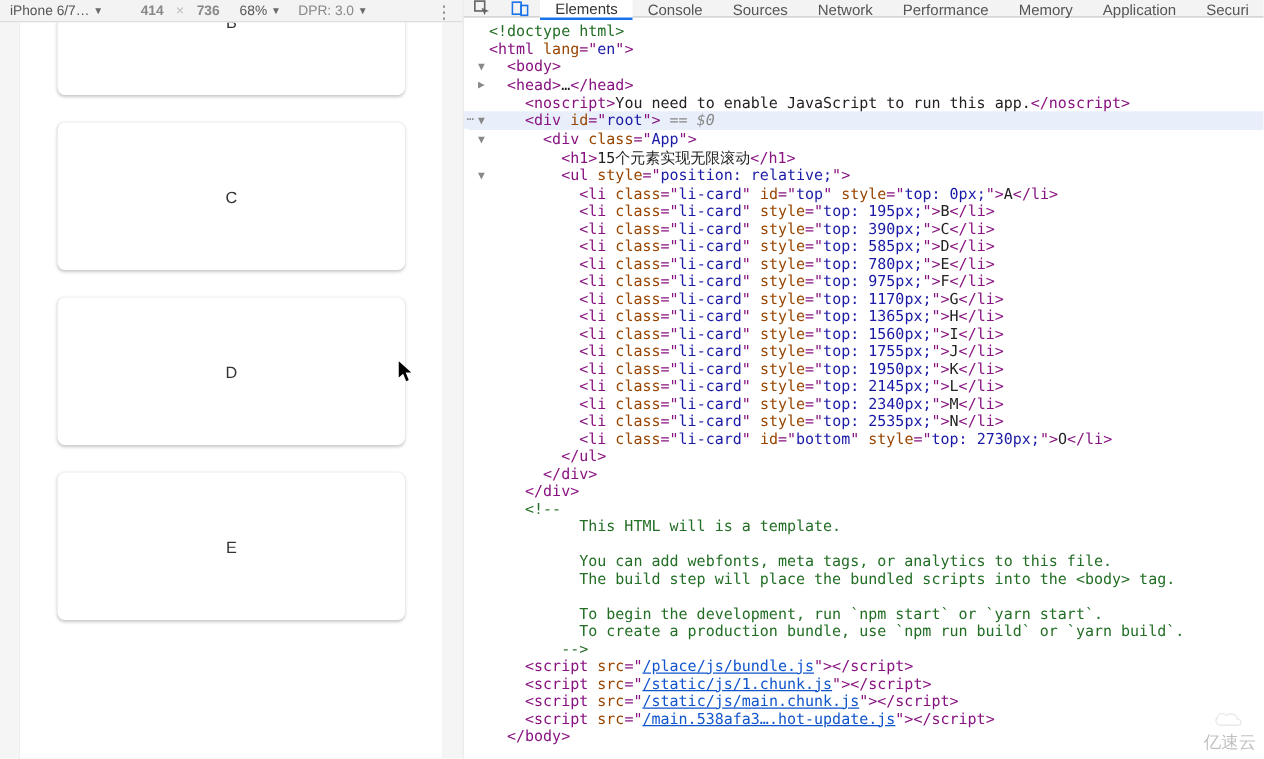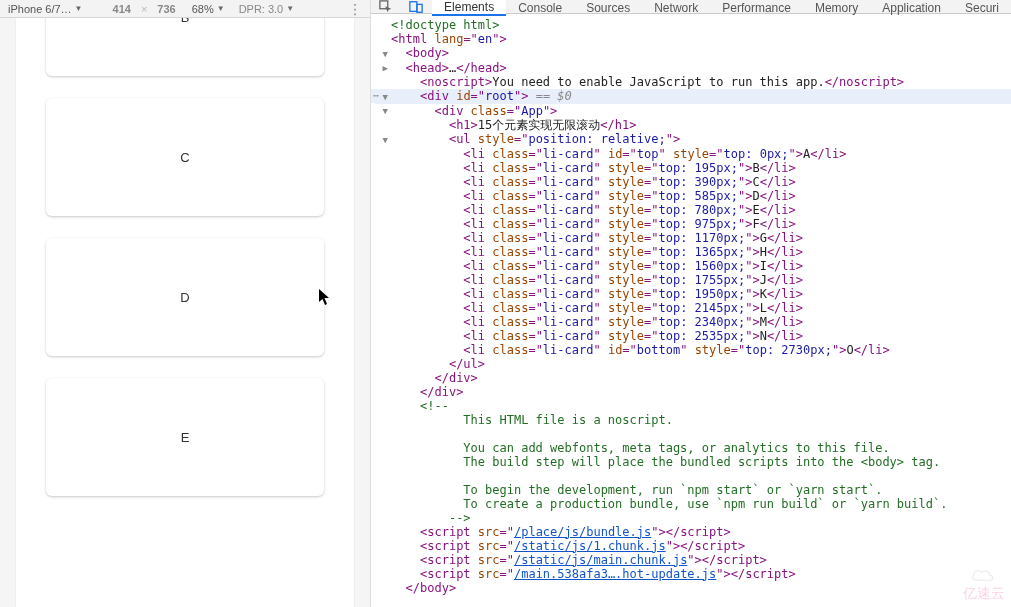--- a/index.html
+++ b/index.html
@@ -35,21 +35,21 @@
   .line.hl { background: #e8effb; }
   .gutter-dots { position: absolute; left: 0; font-size: 10px; color: #888; background: #e8effb; padding: 0 2px;}
   .p  { color: #881280; } 
   .an { color: #994500; } 
   .av { color: #1a1aa6; } 
   .t  { color: #222; }    
   .c  { color: #236e25; }
   .sel { color: #888; font-style: italic; }
   .link { color: #1155cc; text-decoration: underline; }
   
-  .watermark { position: absolute; right: 6px; bottom: 4px; display: flex; align-items: center; gap: 0; opacity: 0.25; color: #ec4899; font-size: 14px; flex-direction: column; }
+  .watermark { position: absolute; right: 6px; bottom: 4px; display: flex; align-items: center; gap: 0; opacity: 0.25; color: #000000; font-size: 14px; flex-direction: column; }
   .watermark svg { width: 28px; height: 18px; }
 </style>
 </head>
 <body>
 
 <div class="root">
 
   <div class="left-pane">
     <div class="device-toolbar">
       <span class="device-select">
@@ -134,21 +134,21 @@
         <div class="line"><span class="arr"></span>          <span class="p">&lt;li</span> <span class="an">class</span><span class="p">="</span><span class="av">li-card</span><span class="p">"</span> <span class="an">style</span><span class="p">="</span><span class="av">top: 1755px;</span><span class="p">"</span><span class="p">&gt;</span><span class="t">J</span><span class="p">&lt;/li&gt;</span></div>
         <div class="line"><span class="arr"></span>          <span class="p">&lt;li</span> <span class="an">class</span><span class="p">="</span><span class="av">li-card</span><span class="p">"</span> <span class="an">style</span><span class="p">="</span><span class="av">top: 1950px;</span><span class="p">"</span><span class="p">&gt;</span><span class="t">K</span><span class="p">&lt;/li&gt;</span></div>
         <div class="line"><span class="arr"></span>          <span class="p">&lt;li</span> <span class="an">class</span><span class="p">="</span><span class="av">li-card</span><span class="p">"</span> <span class="an">style</span><span class="p">="</span><span class="av">top: 2145px;</span><span class="p">"</span><span class="p">&gt;</span><span class="t">L</span><span class="p">&lt;/li&gt;</span></div>
         <div class="line"><span class="arr"></span>          <span class="p">&lt;li</span> <span class="an">class</span><span class="p">="</span><span class="av">li-card</span><span class="p">"</span> <span class="an">style</span><span class="p">="</span><span class="av">top: 2340px;</span><span class="p">"</span><span class="p">&gt;</span><span class="t">M</span><span class="p">&lt;/li&gt;</span></div>
         <div class="line"><span class="arr"></span>          <span class="p">&lt;li</span> <span class="an">class</span><span class="p">="</span><span class="av">li-card</span><span class="p">"</span> <span class="an">style</span><span class="p">="</span><span class="av">top: 2535px;</span><span class="p">"</span><span class="p">&gt;</span><span class="t">N</span><span class="p">&lt;/li&gt;</span></div>
         <div class="line"><span class="arr"></span>          <span class="p">&lt;li</span> <span class="an">class</span><span class="p">="</span><span class="av">li-card</span><span class="p">"</span> <span class="an">id</span><span class="p">="</span><span class="av">bottom</span><span class="p">"</span> <span class="an">style</span><span class="p">="</span><span class="av">top: 2730px;</span><span class="p">"</span><span class="p">&gt;</span><span class="t">O</span><span class="p">&lt;/li&gt;</span></div>
         <div class="line"><span class="arr"></span>        <span class="p">&lt;/ul&gt;</span></div>
         <div class="line"><span class="arr"></span>      <span class="p">&lt;/div&gt;</span></div>
         <div class="line"><span class="arr"></span>    <span class="p">&lt;/div&gt;</span></div>
         <div class="line"><span class="arr"></span>    <span class="c">&lt;!--</span></div>
-        <div class="line"><span class="arr"></span>    <span class="c">      This HTML file is a noscript.</span></div>
+        <div class="line"><span class="arr"></span>    <span class="c">      This HTML will is a template.</span></div>
         <div class="line"><span class="arr"></span>    <span class="c"></span></div>
         <div class="line"><span class="arr"></span>    <span class="c">      You can add webfonts, meta tags, or analytics to this file.</span></div>
         <div class="line"><span class="arr"></span>    <span class="c">      The build step will place the bundled scripts into the &lt;body&gt; tag.</span></div>
         <div class="line"><span class="arr"></span>    <span class="c"></span></div>
         <div class="line"><span class="arr"></span>    <span class="c">      To begin the development, run `npm start` or `yarn start`.</span></div>
         <div class="line"><span class="arr"></span>    <span class="c">      To create a production bundle, use `npm run build` or `yarn build`.</span></div>
         <div class="line"><span class="arr"></span>    <span class="c">    --&gt;</span></div>
         <div class="line"><span class="arr"></span>    <span class="p">&lt;script</span> <span class="an">src</span><span class="p">="</span><span class="link">/place/js/bundle.js</span><span class="p">"&gt;&lt;/script&gt;</span></div>
         <div class="line"><span class="arr"></span>    <span class="p">&lt;script</span> <span class="an">src</span><span class="p">="</span><span class="link">/static/js/1.chunk.js</span><span class="p">"&gt;&lt;/script&gt;</span></div>
         <div class="line"><span class="arr"></span>    <span class="p">&lt;script</span> <span class="an">src</span><span class="p">="</span><span class="link">/static/js/main.chunk.js</span><span class="p">"&gt;&lt;/script&gt;</span></div>

